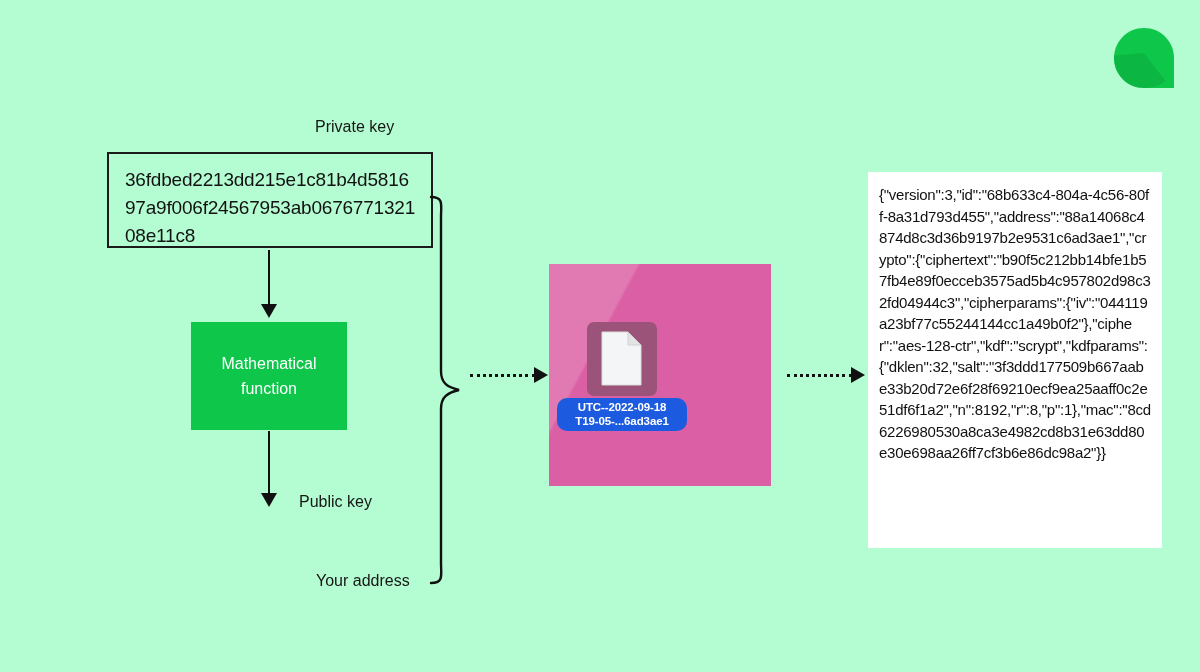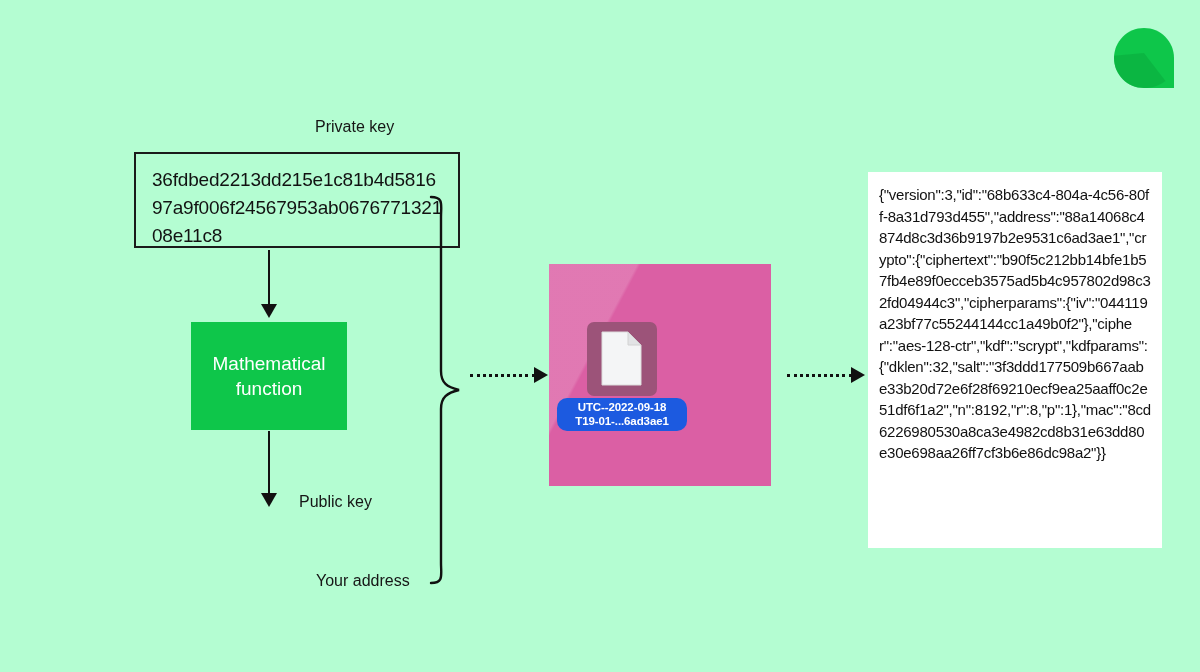--- a/index.html
+++ b/index.html
@@ -46,21 +46,20 @@
     background: #b4fdd2;
     border: 2px solid #1b1b1b;
     box-sizing: border-box;
     color: #121212;
     font-size: 19px;
     line-height: 28px;
     letter-spacing: -0.2px;
     padding: 12px 14px 12px 16px;
     word-break: break-all;
     overflow-wrap: anywhere;
-    margin-left: 27px;
   }
   #private-key-box {
     left: 107px;
     top: 152px;
     width: 326px;
     height: 96px;
   }
   #public-key-box {
     left: 107px;
     top: 514px;
@@ -84,21 +83,21 @@
     left: 191px;
     top: 322px;
     width: 156px;
     height: 108px;
     background: #0ec64a;
     display: flex;
     align-items: center;
     justify-content: center;
     text-align: center;
     color: #ffffff;
-    font-size: 19px;
+    font-size: 16px;
     line-height: 25px;
   }
 
   
   .v-arrow {
     position: absolute;
     left: 268px;
     width: 2px;
     background: #111111;
   }
@@ -255,21 +254,21 @@
 
   <div id="desktop-panel">
     <div id="file-icon-tile">
       <svg id="file-page-icon" viewBox="0 0 41 55">
         <path d="M1 1 L27 1 L40 14 L40 54 L1 54 Z" fill="#f4f5f6" stroke="#dcdcdc" stroke-width="1"></path>
         <path d="M27 1 L40 14 L27 14 Z" fill="#e2e3e5" stroke="#d2d2d2" stroke-width="1"></path>
       </svg>
     </div>
     <div id="file-icon-label">
       <span>UTC--2022-09-18</span>
-      <span>T19-01-...6ad3ae1</span>
+      <span>T19-05-...6ad3ae1</span>
     </div>
   </div>
 
   <div class="dotted-arrow" id="arrow-file-to-json">
     <div class="dline"></div>
     <div class="dhead"></div>
   </div>
 
   <div id="json-panel">
     <div id="json-text">{"version":3,"id":"68b633c4-804a-4c56-80ff-8a31d793d455","address":"88a14068c4874d8c3d36b9197b2e9531c6ad3ae1","crypto":{"ciphertext":"b90f5c212bb14bfe1b57fb4e89f0ecceb3575ad5b4c957802d98c32fd04944c3","cipherparams":{"iv":"044119a23bf77c55244144cc1a49b0f2"},"cipher":"aes-128-ctr","kdf":"scrypt","kdfparams":{"dklen":32,"salt":"3f3ddd177509b667aabe33b20d72e6f28f69210ecf9ea25aaff0c2e51df6f1a2","n":8192,"r":8,"p":1},"mac":"8cd6226980530a8ca3e4982cd8b31e63dd80e30e698aa26ff7cf3b6e86dc98a2"}}</div>

